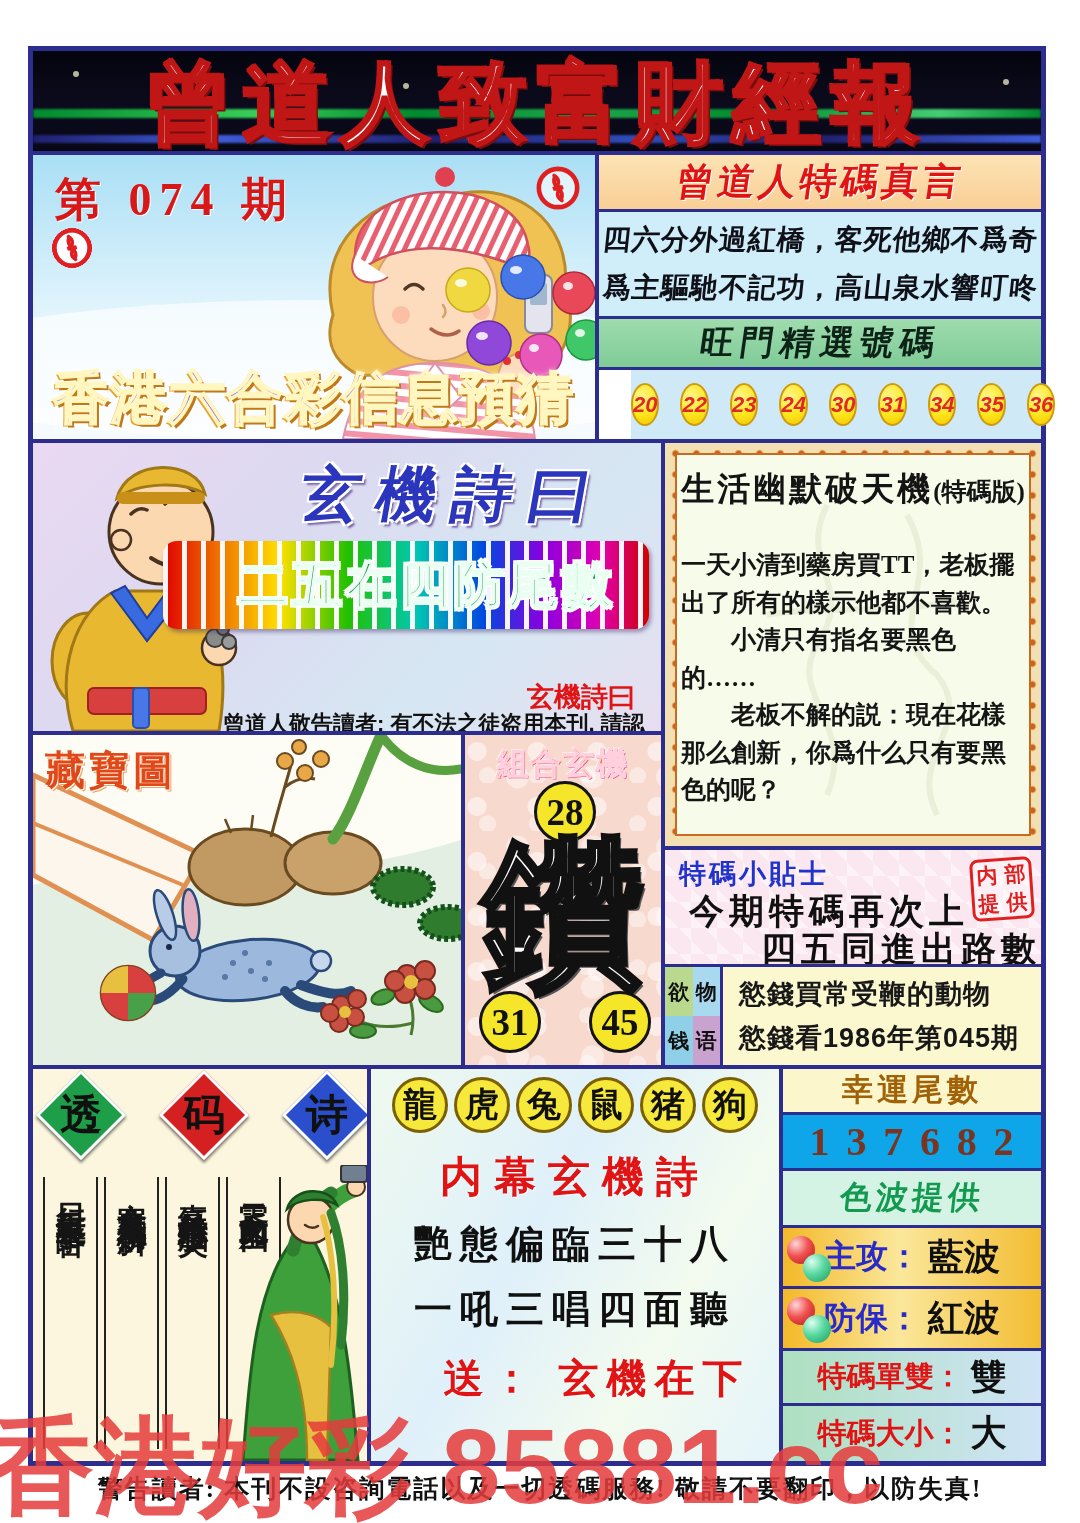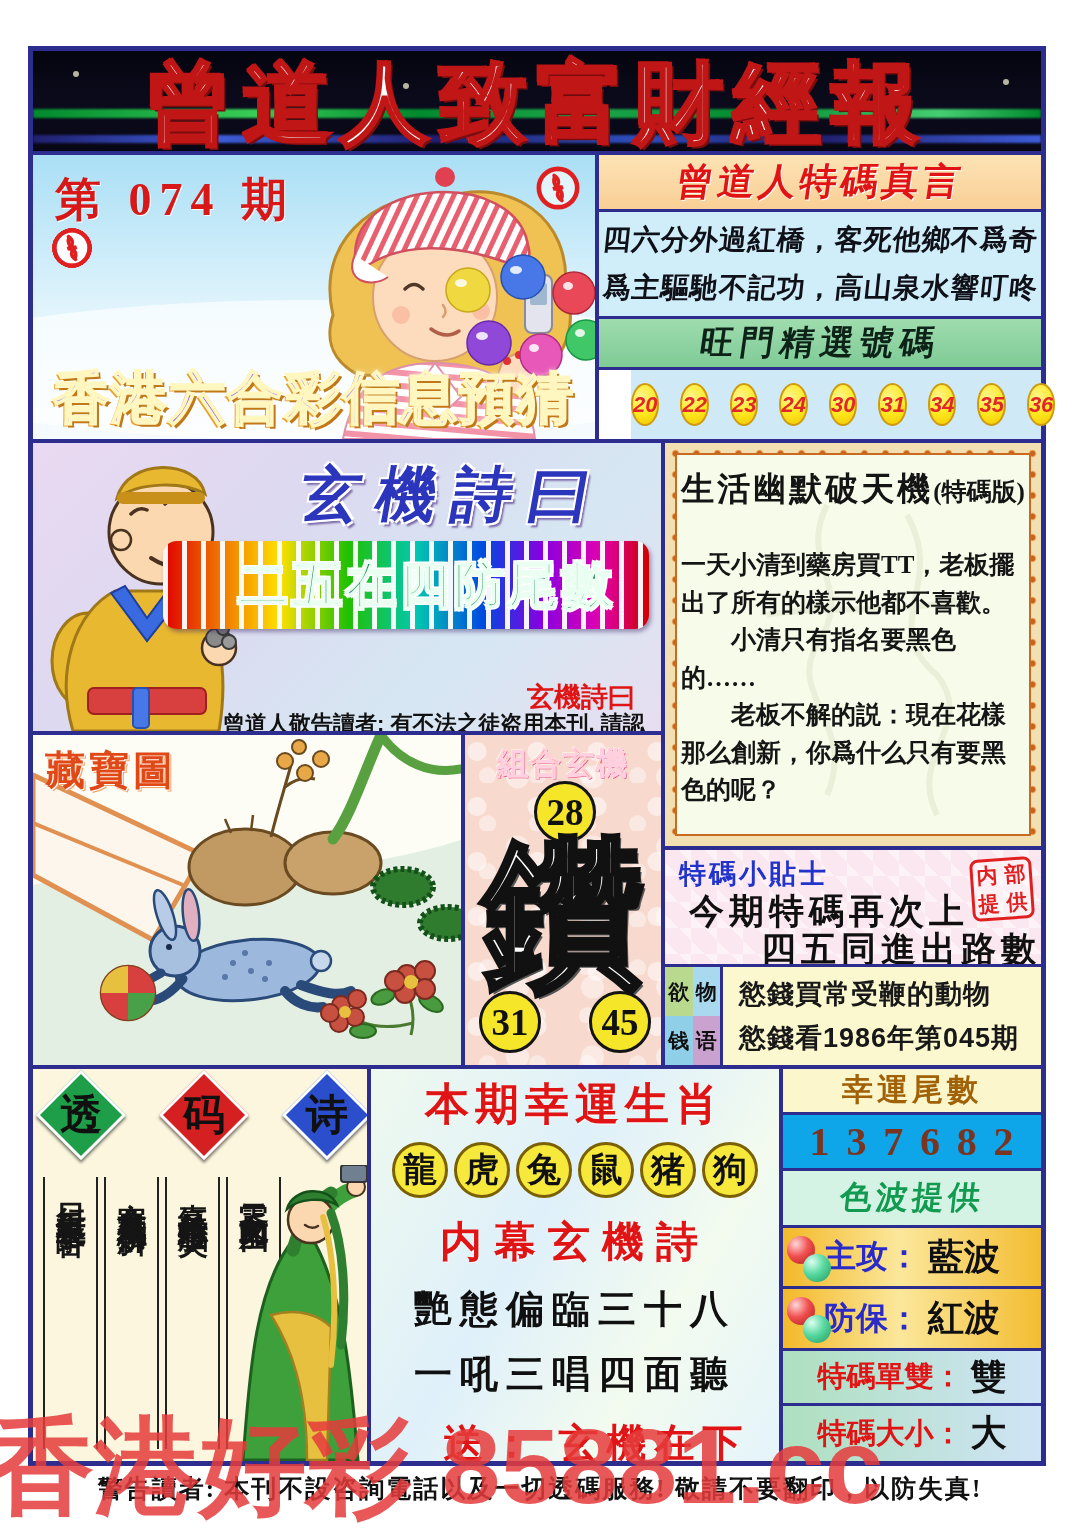--- a/index.html
+++ b/index.html
@@ -519,21 +519,20 @@
         <rect x="118" y="0" width="26" height="17" rx="3" fill="#708090" stroke="#333" stroke-width="2"></rect>
         <circle cx="88" cy="55" r="23" fill="#fcd8b0" stroke="#4a3220" stroke-width="2.5"></circle>
         <path d="M64,44 C70,22 106,20 114,40 C100,32 76,33 64,44 Z" fill="#2e8030" stroke="#14501a" stroke-width="2.5"></path>
         <path d="M108,48 C120,80 124,130 118,180" stroke="#2e8030" stroke-width="9" fill="none" stroke-linecap="round"></path>
         <path d="M100,52 C112,92 114,150 108,200" stroke="#e8c040" stroke-width="6" fill="none" stroke-linecap="round"></path>
         <path d="M82,60 q7,5 13,1" stroke="#4a3220" stroke-width="2.5" fill="none" stroke-linecap="round"></path>
       </svg>
     </div>
 
     <div class="lucky abs">
-      <div class="lk-title">本期幸運生肖</div>
       <div class="zrow">
         <span class="zball">龍</span>
         <span class="zball">虎</span>
         <span class="zball">兔</span>
         <span class="zball">鼠</span>
         <span class="zball">猪</span>
         <span class="zball">狗</span>
       </div>
       <div class="lk-inside">内幕玄機詩</div>
       <div class="lk-poem">艷態偏臨三十八</div>

